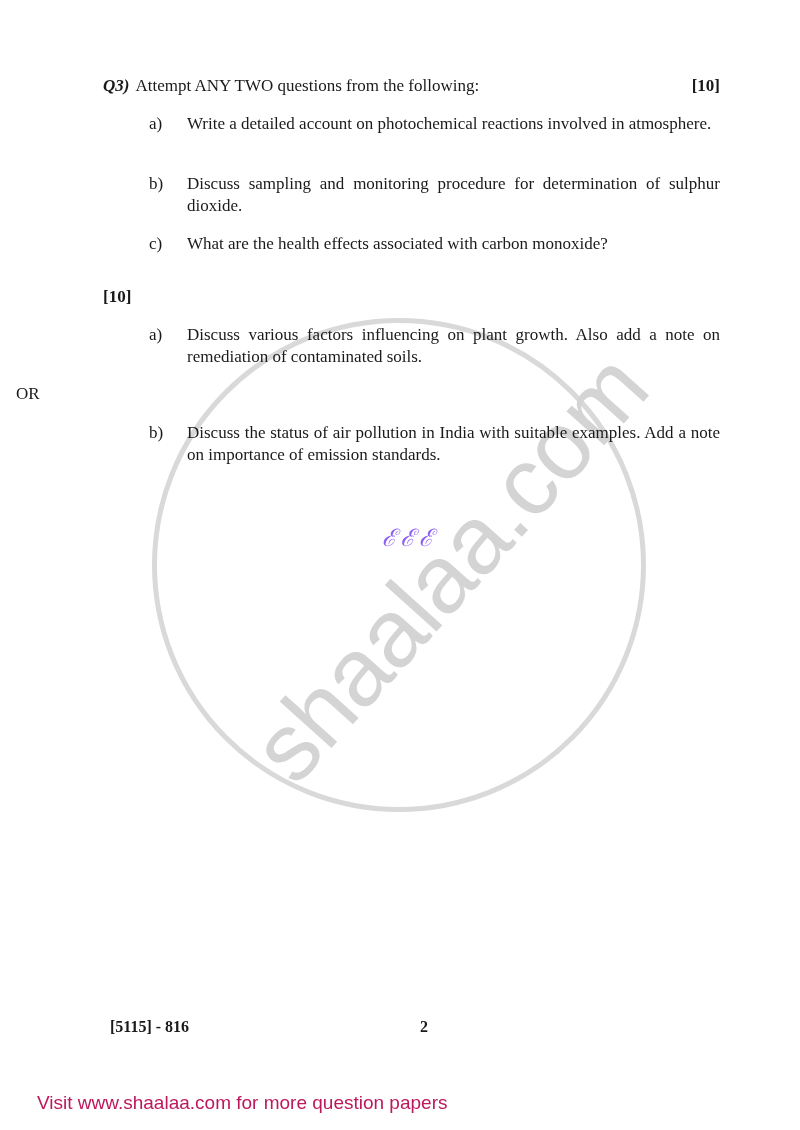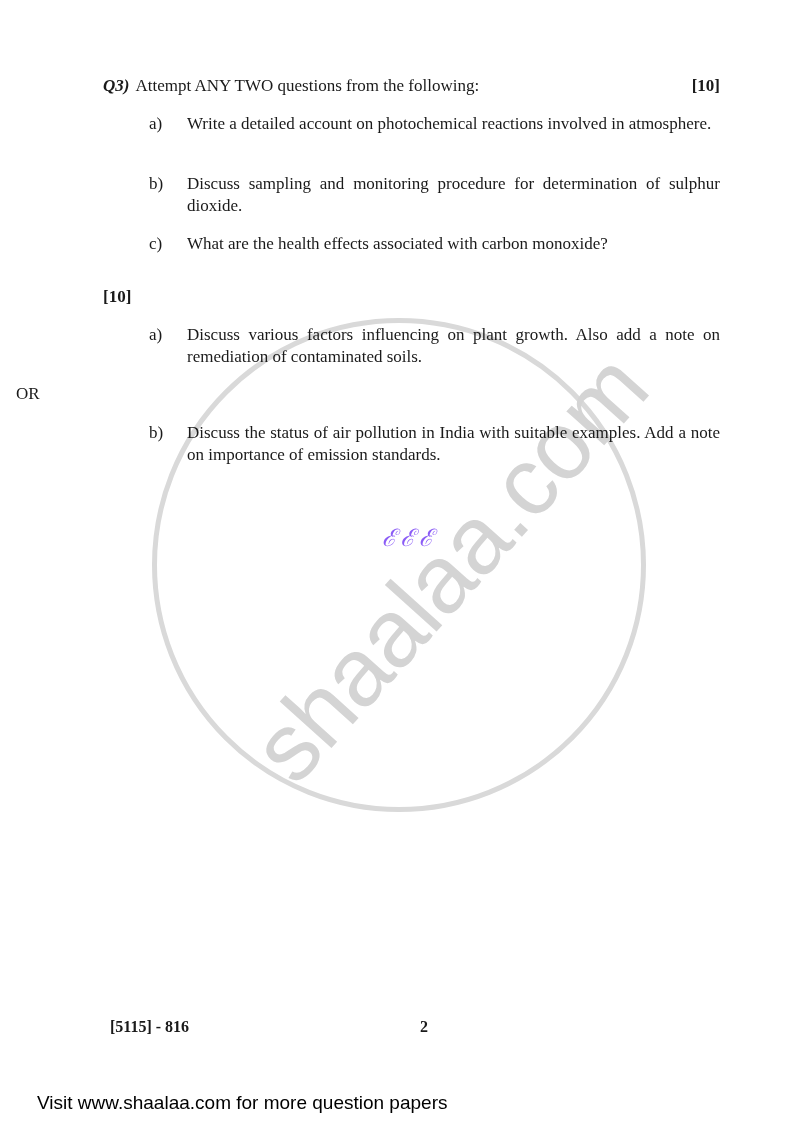--- a/index.html
+++ b/index.html
@@ -26,21 +26,21 @@
     .item .text { flex: 1; text-align: justify; }
     .or { position: absolute; left: 0; width: 800px; font-size: 17px; top: 384px; }
     .signature {
       position: absolute; left: 366px; top: 520px; font-family: "DejaVu Serif", serif; font-style: italic;
       font-size: 24px; color: #8b5cf6; letter-spacing: 4px; text-align: center;
     }
     .footer-left { position: absolute; left: 94px; top: 1018px; font-size: 16px; font-weight: bold; }
     .footer-page { position: absolute; left: 404px; top: 1018px; font-size: 16px; font-weight: bold; }
     .banner {
       position: absolute; left: 21px; top: 1092px; font-family: "Liberation Sans", "DejaVu Sans", sans-serif;
-      font-size: 19px; color: #000000;
+      font-size: 19px; color: #be185d;
     }
   </style>
 </head>
 <body>
 
 <div class="watermark-circle"></div>
 <div class="watermark-text">shaalaa.com</div>
 
 <div class="content">
   <div class="qhead" style="top:76px;">

